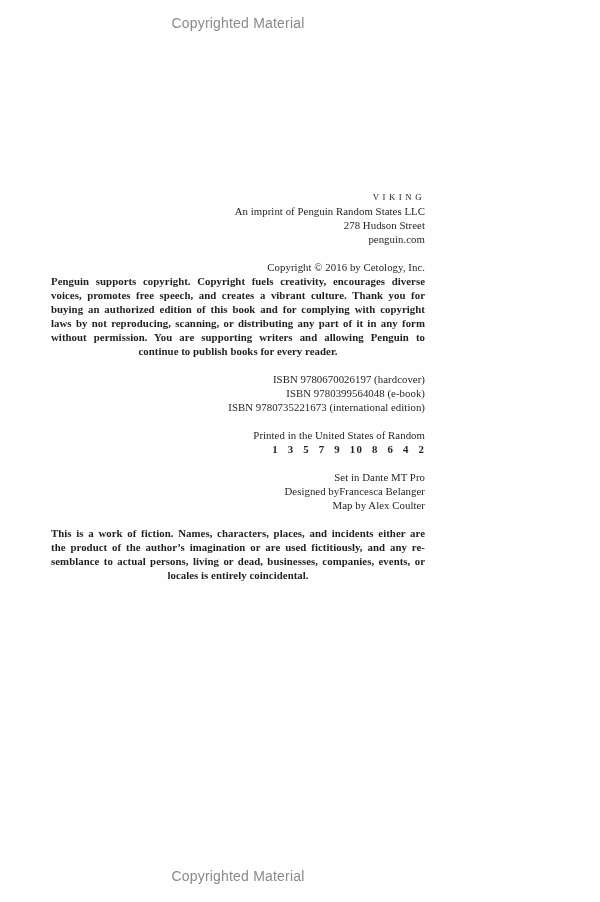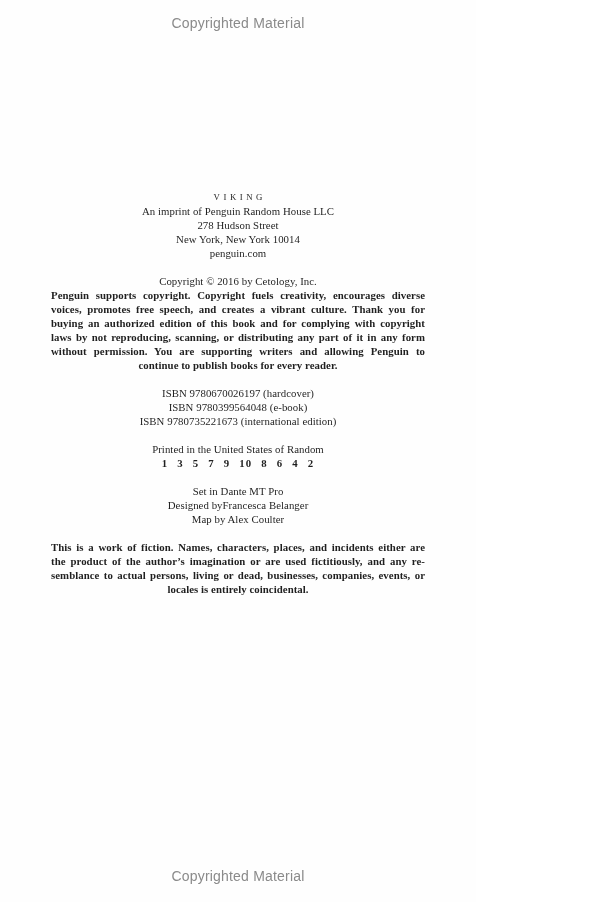--- a/index.html
+++ b/index.html
@@ -36,21 +36,21 @@
     transform: translateX(-50%);
     width: 374px;
     font-size: 10.8px;
     line-height: 14px;
     color: #1f1f1f;
     letter-spacing: 0.05px;
   }
   .block { margin: 0 0 14px 0; }
   .block:last-child { margin-bottom: 18px; }
 
-  .line { text-align: center; }
+  .line { text-align: right; }
 
   .justified .line {
     text-align: justify;
     text-align-last: justify;
     font-weight: bold;
   }
   .justified .line:last-child {
     text-align: right;
     text-align-last: center;
   }
@@ -71,23 +71,22 @@
 
 <div class="page">
 
   <div class="banner banner-top">Copyrighted Material</div>
 
   <main class="content">
 
     <section class="block">
       <div class="line viking">VIKING</div>
       <div>
-          <div class="line">An imprint of Penguin Random House LLC</div>
+          <div class="line">An imprint of Penguin Random States LLC</div>
           <div class="line">278 Hudson Street</div>
-          <div class="line">New York, New York 10014</div>
           <div class="line">penguin.com</div>
         </div>
     </section>
 
     <section class="block">
       <div class="line">Copyright © 2016 by Cetology, Inc.</div>
       <div class="justified">
           <div class="line">Penguin supports copyright. Copyright fuels creativity, encourages diverse</div>
           <div class="line">voices, promotes free speech, and creates a vibrant culture. Thank you for</div>
           <div class="line">buying an authorized edition of this book and for complying with copyright</div>

